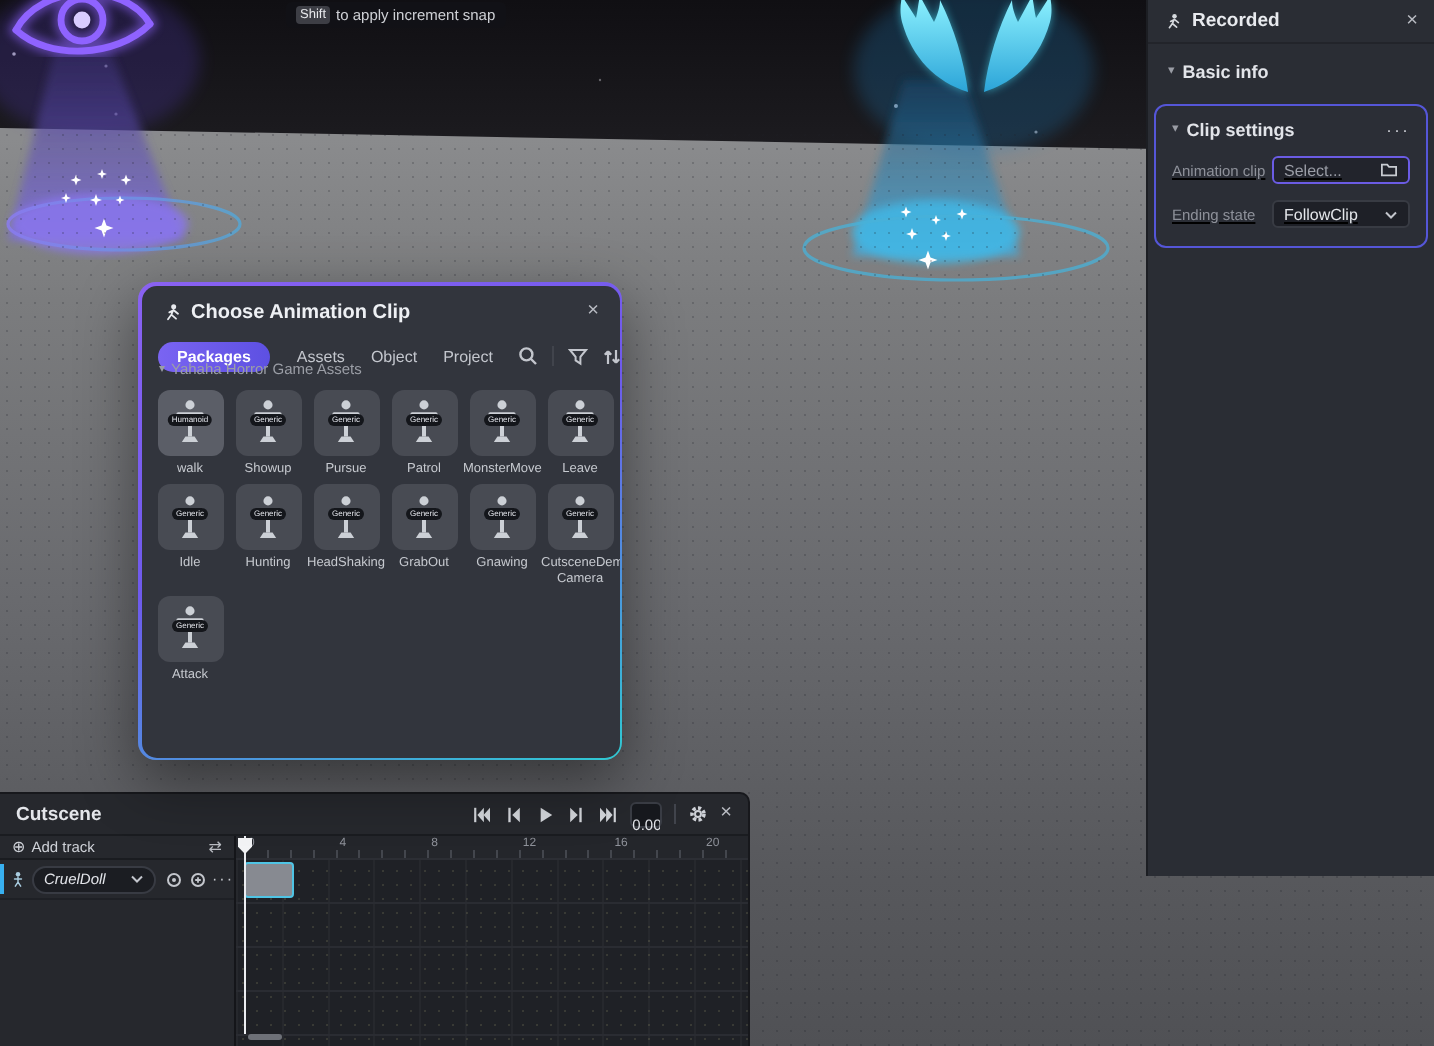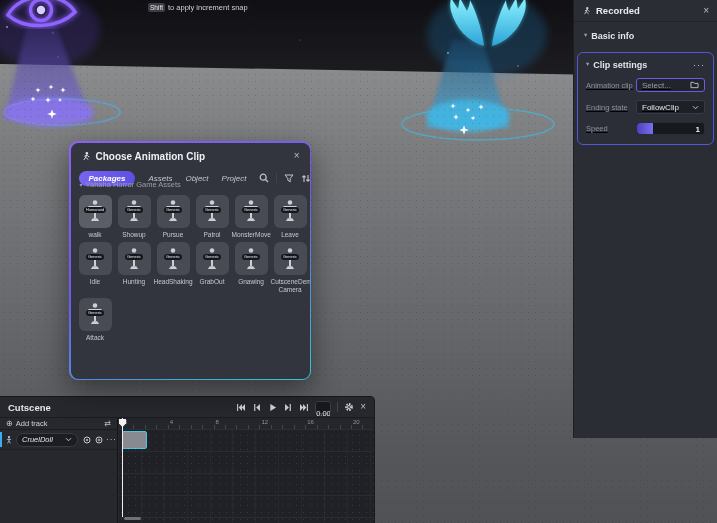--- a/index.html
+++ b/index.html
@@ -48,21 +48,21 @@
   .slider .fill { position:absolute; left:0; top:0; bottom:0; background:linear-gradient(90deg,#4a42bd,#7c6ef0); border-radius:3px 0 0 3px; }
   .slider .val { position:absolute; right:4px; top:50%; transform:translateY(-50%); font-size:8px; font-weight:bold; color:#eceef2; }
 
   
   .modal-border { position:absolute; left:69px; top:141px; width:242px; height:239px; border-radius:9px;
     background:linear-gradient(155deg,#8a62f2 0%,#6e5aec 45%,#2fc9d2 100%); padding:1.5px; z-index:15;
     box-shadow:0 10px 30px rgba(0,0,0,.45); }
   .modal { width:100%; height:100%; background:#32353d; border-radius:7.5px; overflow:hidden; position:relative; }
   .modal-header { display:flex; align-items:center; gap:5px; padding:8px 10px 0; }
   .modal-header .title { flex:1; font-size:10px; font-weight:bold; color:#eef0f4; }
-  .tabs-row { display:flex; align-items:center; margin:9px 8px 0; gap:13px;font-style:italic; }
+  .tabs-row { display:flex; align-items:center; margin:9px 8px 0; gap:13px; }
   .tab { font-size:8px; color:#c3c6cd; cursor:default; }
   .tab.active { background:linear-gradient(90deg,#7a64f2,#5d50e2); color:#fff; font-weight:bold;
     padding:3px 10px; border-radius:9px; }
   .tab-icons { margin-left:auto; display:flex; align-items:center; gap:7px; }
   .vdiv { width:1px; height:10px; background:#41444c; }
   .section-title { display:flex; gap:3px; align-items:center; margin:9px 0 0 9px; }
   .section-title .caret { font-size:6px; color:#9b9ea6; }
   .section-title span.txt { font-size:7.5px; color:#9b9ea6; }
   .grid { display:flex; flex-wrap:wrap; margin:6px 0 0 5px; width:234px; }
   .cell { width:39px; display:flex; flex-direction:column; align-items:center; margin-bottom:4px; }
@@ -260,27 +260,20 @@
         <span class="lbl">Ending state</span>
         <div class="ctl">
           <span class="sel-text">FollowClip</span>
           <span class="ic">
             <svg width="7" height="5" viewBox="0 0 8 6">
                 <polyline points="1,1.5 4,4.5 7,1.5" fill="none" stroke="#c3c6cd" stroke-width="1.2"></polyline>
               </svg>
           </span>
         </div>
       </div>
-      <div class="field-row">
-        <span class="lbl">Speed</span>
-        <div class="slider">
-          <div class="fill" id="speed-fill" style="width: 24%;"></div>
-          <span class="val">1</span>
-        </div>
-      </div>
     </div>
   </div>
 
   <div class="modal-border">
     <div class="modal">
       <div class="modal-header">
         <span class="ic">
           <svg width="10" height="11" viewBox="0 0 12 12">
               <circle cx="7" cy="2.2" r="1.5" fill="#e8eaee"></circle>
               <path d="M6.8 4.2 5.6 7l-2 2.8M5.6 7l2.8 2.4M4.4 5.6l2.6-1.3 2.6 2.1" stroke="#e8eaee" stroke-width="1.1" fill="none" stroke-linecap="round"></path>

